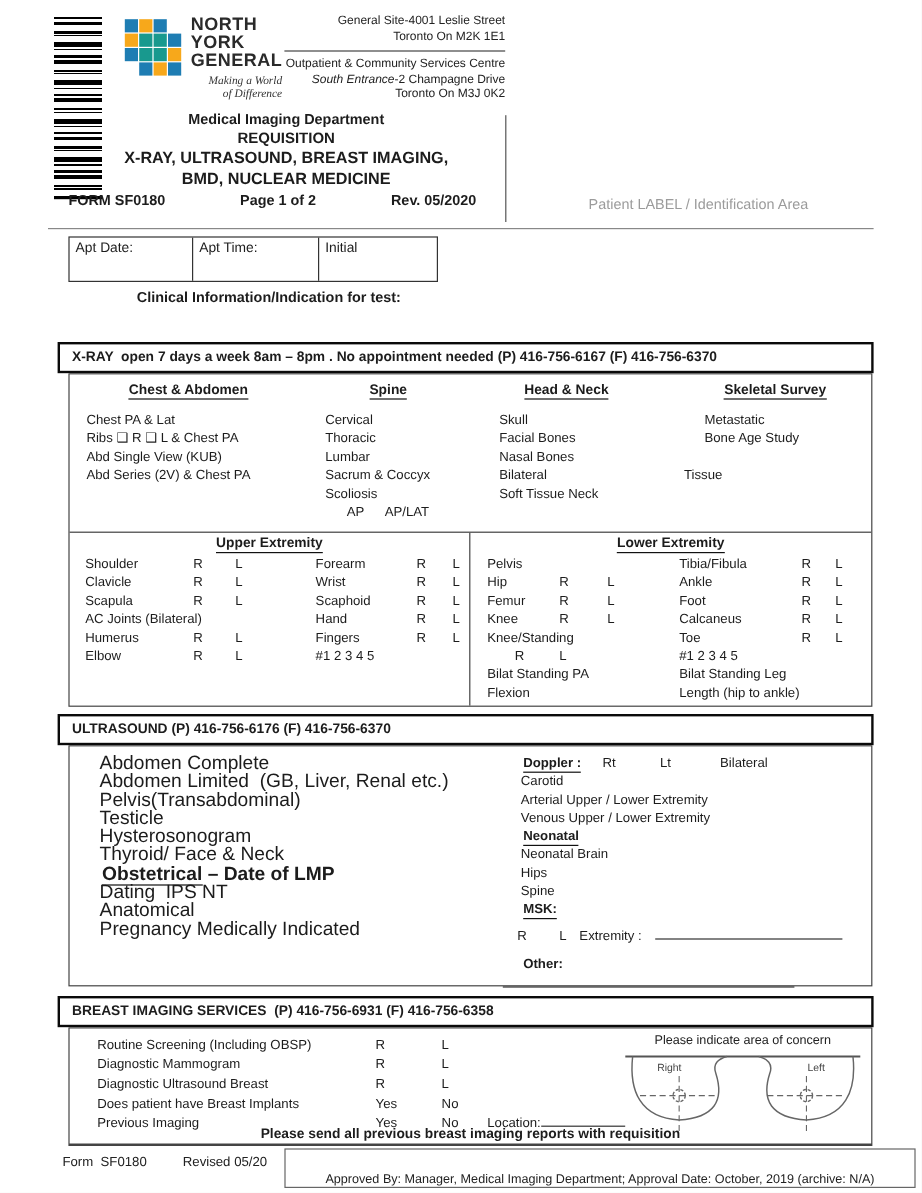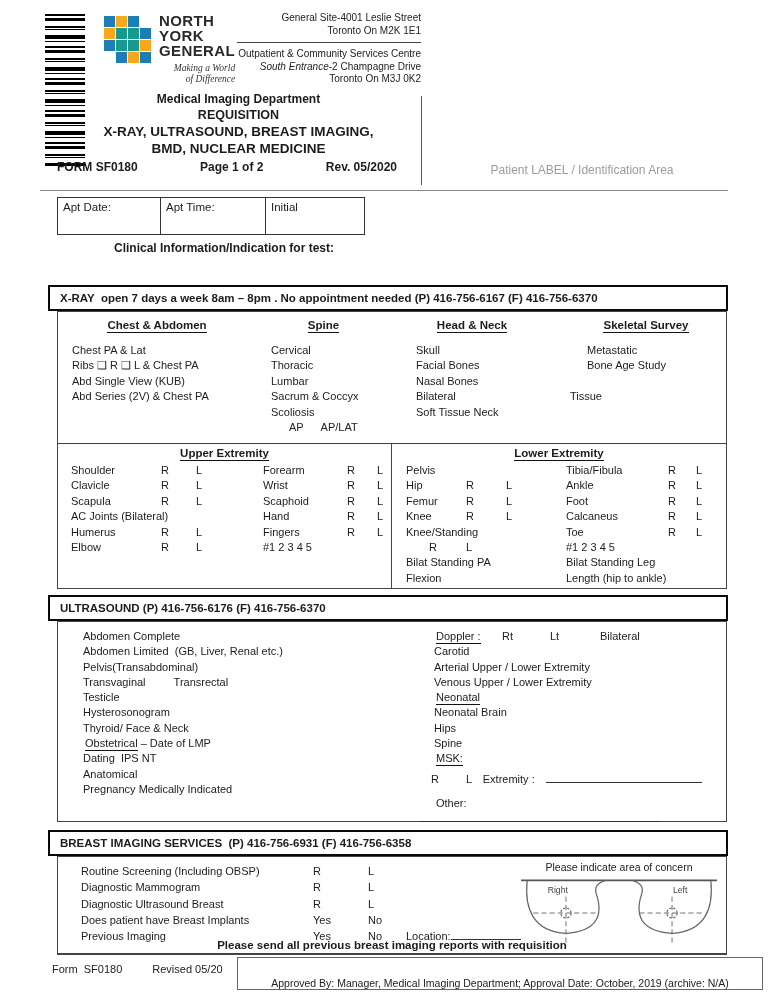--- a/index.html
+++ b/index.html
@@ -51,23 +51,23 @@
   .row { display:grid; font-size:11px; line-height:15.4px; }
   .r-ul { grid-template-columns:90px 35px 1fr; }
   .r-ur { grid-template-columns:84px 30px 1fr; }
   .r-ll { grid-template-columns:60px 40px 1fr; }
   .r-lr { grid-template-columns:102px 28px 1fr; }
   .ext-title { position:absolute; top:3px; text-align:center; font-size:11.5px; }
   .ext-title span { font-weight:bold; border-bottom:1.5px solid #111; padding-bottom:1px; }
   .vdiv { position:absolute; top:0; width:1px; background:#444; }
 
   
-  .us-left { position:absolute; left:25px; top:7px; font-size:11px; line-height:15.3px; }
+  .us-left { position:absolute; left:25px; top:7px; font-size:16px; line-height:15.3px; }
   .us-right { position:absolute; left:356px; top:7px; width:300px; font-size:11px; line-height:15.3px; }
-  .bh { font-weight:normal;padding-left:22px; }
+  .bh { font-weight:bold;padding-left:22px; }
   .bh .u { border-bottom:1.5px solid #111; padding-bottom:0.5px; }
   .ind { padding-left:20px; }
   .r-dop { display:grid; grid-template-columns:88px 48px 50px 1fr; }
   .blank { display:inline-block; border-bottom:1px solid #333; height:11px; vertical-align:baseline; }
 
   
   .br-rows { position:absolute; left:23px; top:6px; font-size:11px; line-height:16.3px; }
   .r-br { grid-template-columns:232px 55px 1fr; line-height:16.3px; }
   .r-brp { display:grid; grid-template-columns:232px 55px 38px auto 1fr; line-height:16.3px; }
   .diagram { position:absolute; left:455px; top:4px; width:212px; text-align:center; }
@@ -329,21 +329,20 @@
       </div>
     </div>
   </div>
 
   <div class="bar" style="top:595px;">ULTRASOUND (P) 416-756-6176 (F) 416-756-6370</div>
   <div class="cbox" style="top:621px; height:201px;">
     <div class="us-left">
       <div class="itm">Abdomen Complete</div>
       <div class="itm">Abdomen Limited  (GB, Liver, Renal etc.)</div>
       <div class="itm">Pelvis(Transabdominal)</div>
-      <div><span class="itm">Transvaginal</span><span class="itm" style="margin-left:28px;">Transrectal</span></div>
       <div class="itm">Testicle</div>
       <div class="itm">Hysterosonogram</div>
       <div class="itm">Thyroid/ Face &amp; Neck</div>
       <div class="bh" style="margin-left:-20px;"><span class="u">Obstetrical</span> <span>– Date of LMP</span></div>
       <div class="itm">Dating  IPS NT</div>
       <div class="itm">Anatomical</div>
       <div class="itm">Pregnancy Medically Indicated</div>
     </div>
     <div class="us-right">
       <div class="r-dop">

